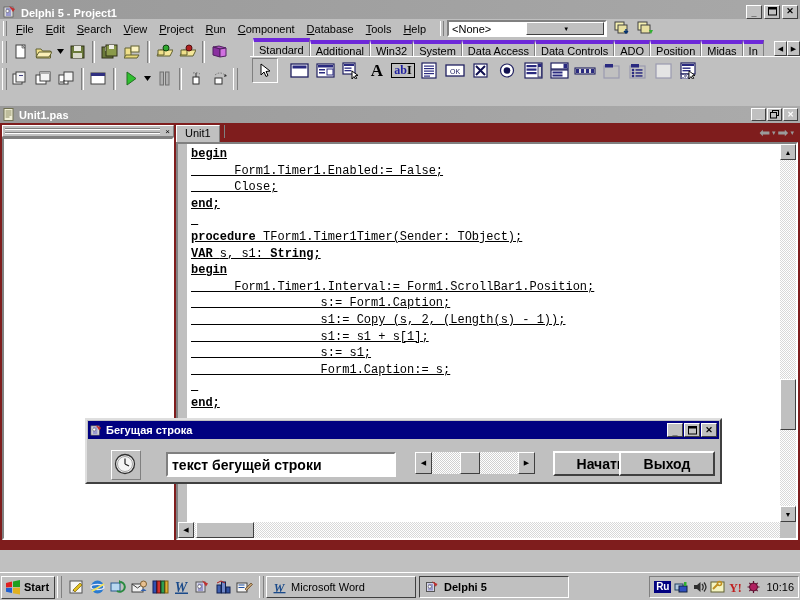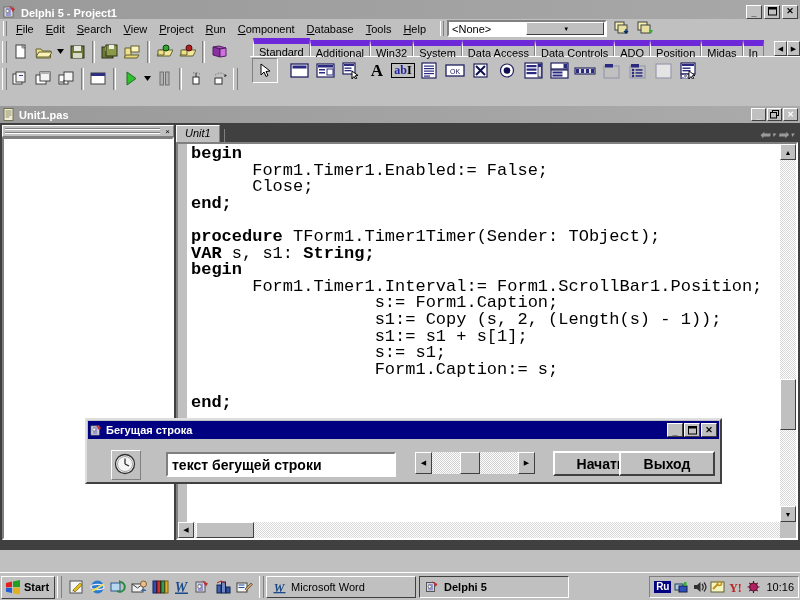--- a/index.html
+++ b/index.html
@@ -48,21 +48,21 @@
   .tbgrip { width:5px; height:22px; margin:0 2px;
             border-left:1px solid #ffffff; border-right:1px solid #808080; }
   .tbtn { width:23px; height:22px; display:flex; align-items:center; justify-content:center; }
   .tbtn.small { width:11px; }
 
   
   .palette { display:flex; flex-direction:column; }
   .ptabs { display:flex; align-items:flex-end; height:18px; padding-left:3px; }
   .ptab {
     font-size:11px; padding:1px 5px 2px 5px; background:#c0c0c0; position:relative;
-    border-left:1px solid #fff; border-top:6px solid #6d28d9; border-right:1px solid #808080;
+    border-left:1px solid #fff; border-top:4px solid #6d28d9; border-right:1px solid #808080;
     height:16px; white-space:nowrap;
   }
   .ptab.active { font-weight:normal; height:18px; padding-top:2px; z-index:2; }
   .ptab-arrows { margin-left:auto; display:flex; }
   .parrow { width:13px; height:15px; background:#c0c0c0;
             border:1px solid; border-color:#fff #404040 #404040 #fff;
             display:flex; align-items:center; justify-content:center; font-size:7px; }
   .prow { display:flex; align-items:center; height:28px; padding-left:2px;
           border-top:1px solid #fff; }
   .pbtn { width:26px; height:25px; display:flex; align-items:center; justify-content:center; }
@@ -70,21 +70,21 @@
 
   
   .combo { width:160px; height:17px; display:flex; align-items:center;
            background:#fff; border:2px solid; border-color:#808080 #fff #fff #808080; }
   .combo span { padding-left:3px; font-size:11px; flex:1; }
   .combo .cbtn { width:15px; height:13px; margin-right:1px; background:#c0c0c0;
                  border:1px solid; border-color:#fff #404040 #404040 #fff;
                  display:flex; align-items:center; justify-content:center; font-size:6px; }
 
   
-  .edwin { position:absolute; left:0; top:106px; width:800px; height:444px; background:#404040; }
+  .edwin { position:absolute; left:0; top:106px; width:800px; height:444px; background:#7f1d1d; }
   .edtitle { height:17px; background:linear-gradient(to right,#9a9a9a,#ababab);
              display:flex; align-items:center; padding:0 2px 0 3px; color:#fff;
              font-weight:bold; font-size:11px; }
   .edbtns { margin-left:auto; display:flex; gap:1px; }
   .edbtn { width:15px; height:13px; background:#c0c0c0;
            border:1px solid; border-color:#fff #404040 #404040 #fff;
            display:flex; align-items:center; justify-content:center; font-size:8px;
            font-weight:bold; line-height:1; }
 
   
@@ -93,38 +93,38 @@
             border:1px solid; border-color:#fff #808080 #808080 #fff; background:#c0c0c0; }
   .exp-lines { flex:1; height:8px; margin:0 2px;
                background:repeating-linear-gradient(to bottom,#c0c0c0 0 1px,#808080 1px 2px,#fff 2px 3px,#c0c0c0 3px 4px); }
   .exp-x { width:11px; height:10px; font-size:8px; display:flex;
            align-items:center; justify-content:center; color:#000; }
   .exp-body { height:calc(100% - 12px); background:#fff;
               border:2px solid; border-color:#808080 #fff #fff #808080; }
 
   
   .edpage { position:absolute; left:176px; top:19px; right:2px; bottom:10px; }
-  .edtabs { display:flex; align-items:flex-end; height:17px;font-style:italic; }
+  .edtabs { display:flex; align-items:flex-start; height:17px; }
   .edtab { font-size:11px; padding:1px 8px; background:#c0c0c0;
            border-left:1px solid #fff; border-top:1px solid #fff; border-right:1px solid #808080;
            height:17px; }
   .edtab-sep { width:1px; height:13px; background:#808080; margin-left:4px; }
   .edtabs-right { margin-left:auto; display:flex; align-items:center; gap:2px; padding-right:4px; }
   .navarrow { font-size:13px; color:#9a9a9a; }
   .navcaret { font-size:7px; color:#9a9a9a; }
 
   .edbodywrap { position:absolute; left:0; top:17px; right:0; bottom:0;
                 border:2px solid; border-color:#808080 #fff #fff #808080; background:#fff; }
   .gutter { position:absolute; left:0; top:0; bottom:0; width:10px; background:#c0c0c0;
             border-right:1px solid #808080; }
   .gutter::after { content:""; position:absolute; right:-1px; top:0; bottom:0;
                    width:1px; background:#fff; }
   .code { position:absolute; left:13px; top:2px; right:17px; bottom:17px;
           font-family:"Liberation Mono","DejaVu Sans Mono",monospace;
-          font-size:17px; line-height:16.6px; white-space:pre; color:#000; overflow:hidden; }
+          font-size:12px; line-height:16.6px; white-space:pre; color:#000; overflow:hidden;text-decoration:underline; }
   .code b { font-weight:bold; }
 
   
   .vsb { position:absolute; right:0; top:0; bottom:16px; width:16px; background:#c0c0c0; }
   .hsb { position:absolute; left:0; right:16px; bottom:0; height:16px; background:#c0c0c0; }
   .sbtrack { position:absolute; background:
       repeating-conic-gradient(#ffffff 0% 25%, #d8d8d8 0% 50%) 0 0/2px 2px; }
   .sbarrow { position:absolute; width:16px; height:16px; background:#c0c0c0;
              border:1px solid; border-color:#fff #404040 #404040 #fff;
              display:flex; align-items:center; justify-content:center; font-size:7px; }

